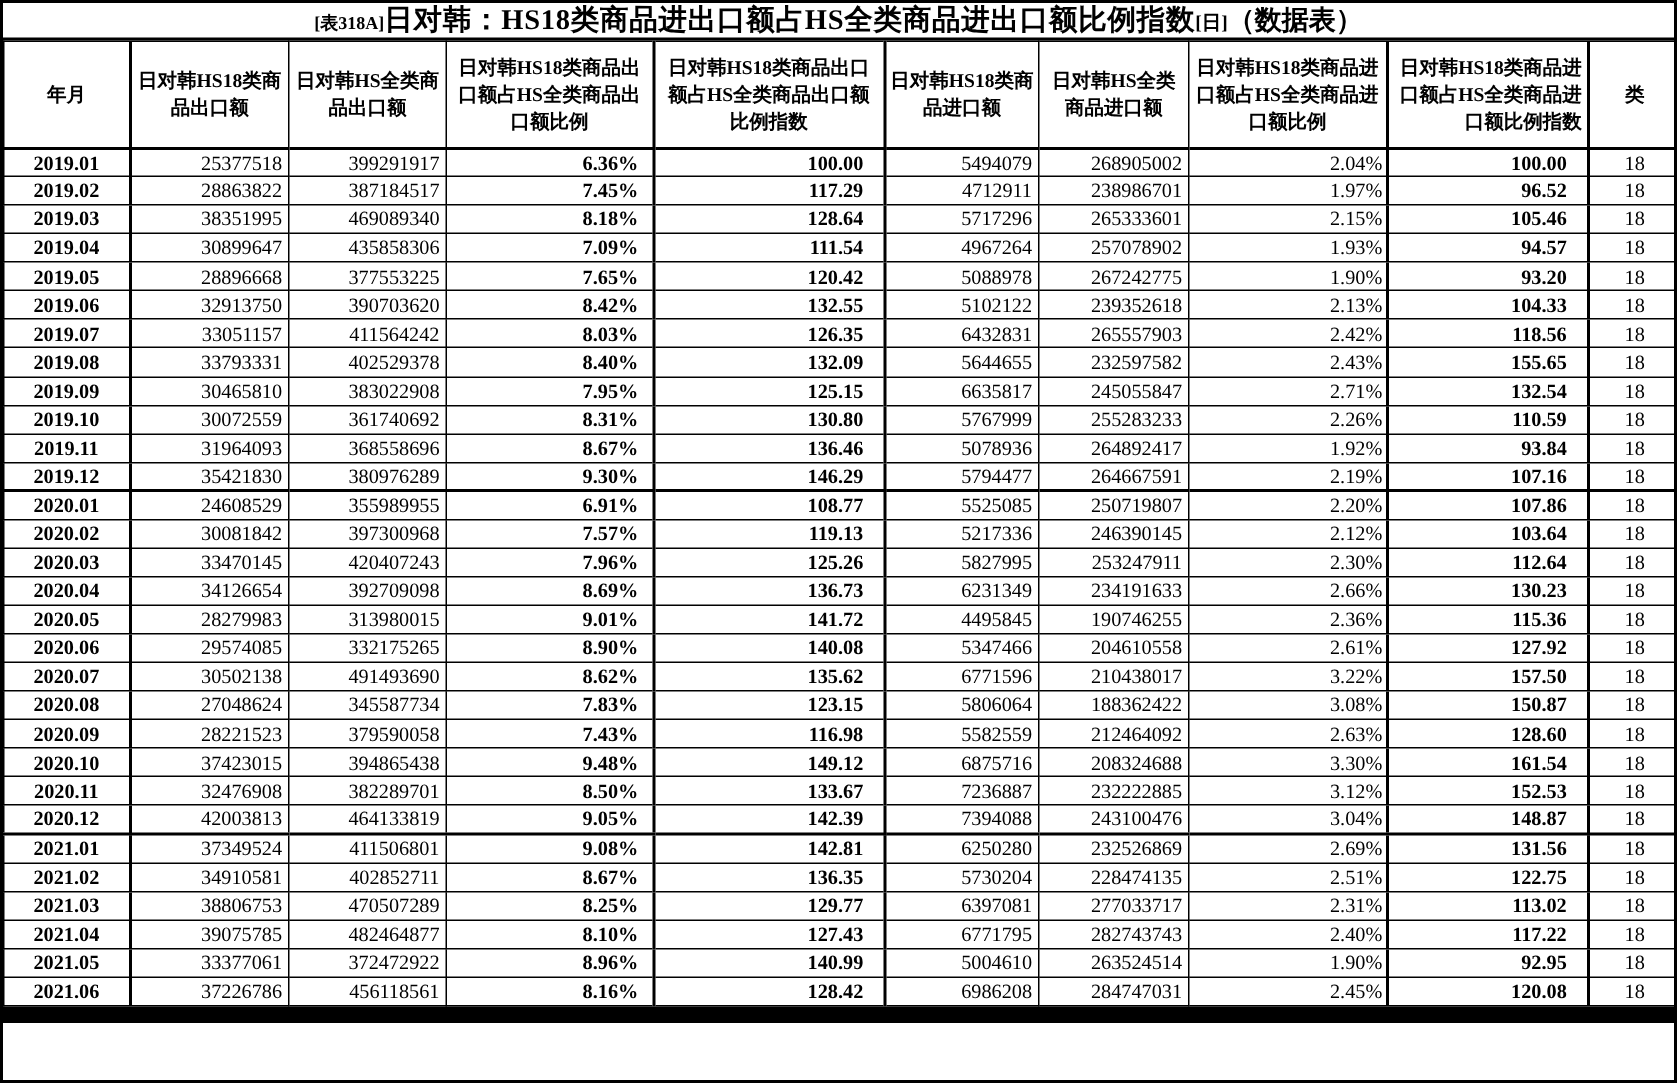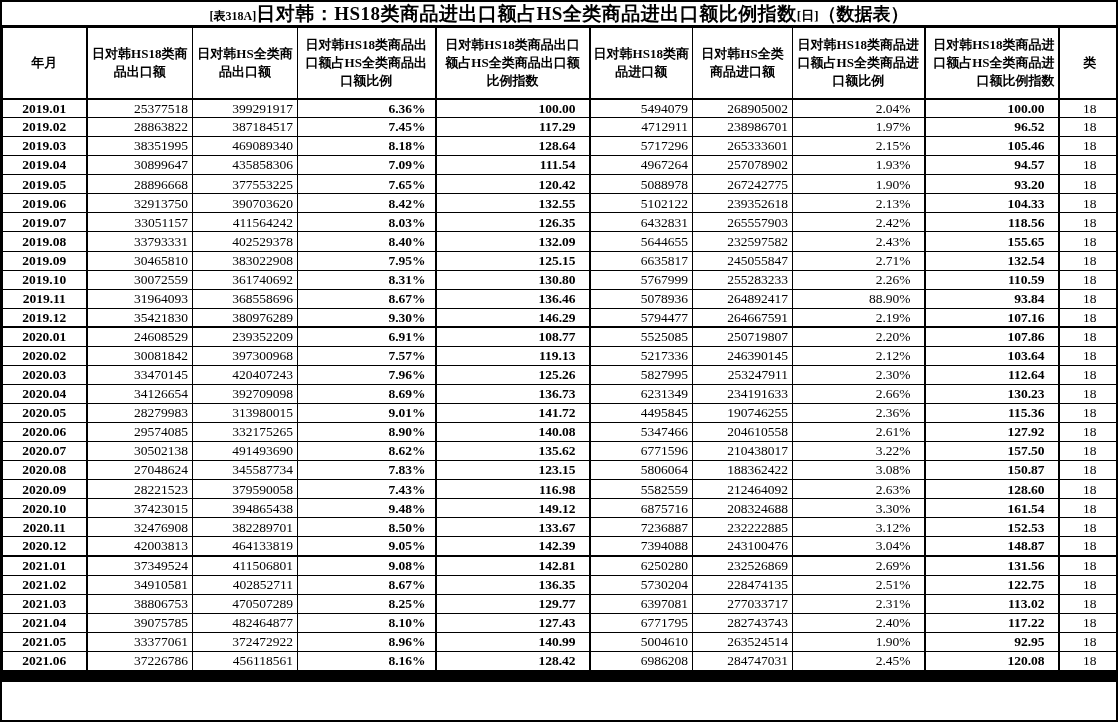--- a/index.html
+++ b/index.html
@@ -45,21 +45,21 @@
   th:nth-child(1), td:nth-child(1) { border-right-width: 2px; }
   th:nth-child(5), td:nth-child(5) { border-left-width: 2px; border-right-width: 2px; }
   th:nth-child(9), td:nth-child(9) { border-left-width: 2px; border-right-width: 2px; text-align: right; }
 
   
   td:nth-child(1) { text-align: center; font-weight: bold; }
   td:nth-child(2), td:nth-child(3), td:nth-child(6), td:nth-child(7)
                   { text-align: right; padding-right: 4px; font-weight: normal; }
   td:nth-child(4) { text-align: right; padding-right: 9px;  font-weight: bold; }
   td:nth-child(5) { text-align: right; padding-right: 13px; font-weight: bold; }
-  td:nth-child(8) { text-align: right; padding-right: 13px;  font-weight: normal; }
+  td:nth-child(8) { text-align: right; padding-right: 2px;  font-weight: normal; }
   td:nth-child(9) { text-align: right; padding-right: 13px; font-weight: bold; }
   td:nth-child(10){ text-align: center; font-weight: normal; }
 
   tbody tr.year-end td { border-bottom-width: 2px; }
 
   .footnote {
     flex: 1 1 auto;
     font-size: 13.5px; line-height: 1.42;
     padding: 3px 5px 0 4px;
     overflow: hidden;
@@ -224,40 +224,40 @@
     <td>18</td>
   </tr>
         <tr>
     <td>2019.11</td>
     <td>31964093</td>
     <td>368558696</td>
     <td>8.67%</td>
     <td>136.46</td>
     <td>5078936</td>
     <td>264892417</td>
-    <td>88.90%</td>
+    <td>1.92%</td>
     <td>93.84</td>
     <td>18</td>
   </tr>
         <tr class="year-end">
     <td>2019.12</td>
     <td>35421830</td>
     <td>380976289</td>
     <td>9.30%</td>
     <td>146.29</td>
     <td>5794477</td>
     <td>264667591</td>
     <td>2.19%</td>
     <td>107.16</td>
     <td>18</td>
   </tr>
         <tr>
     <td>2020.01</td>
     <td>24608529</td>
-    <td>239352209</td>
+    <td>355989955</td>
     <td>6.91%</td>
     <td>108.77</td>
     <td>5525085</td>
     <td>250719807</td>
     <td>2.20%</td>
     <td>107.86</td>
     <td>18</td>
   </tr>
         <tr>
     <td>2020.02</td>

